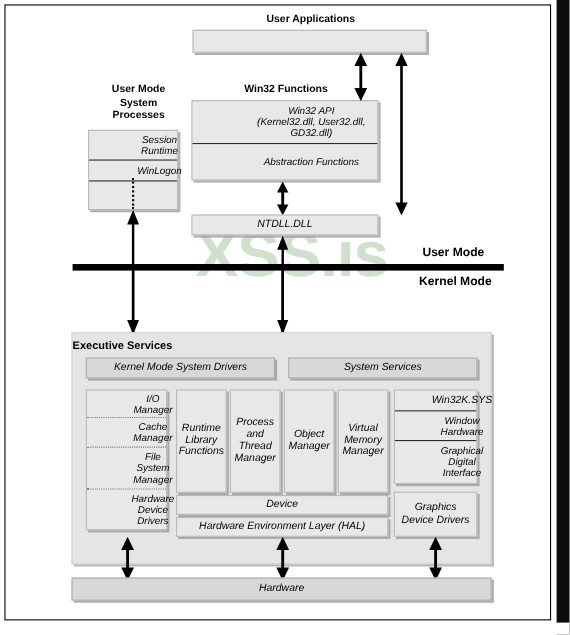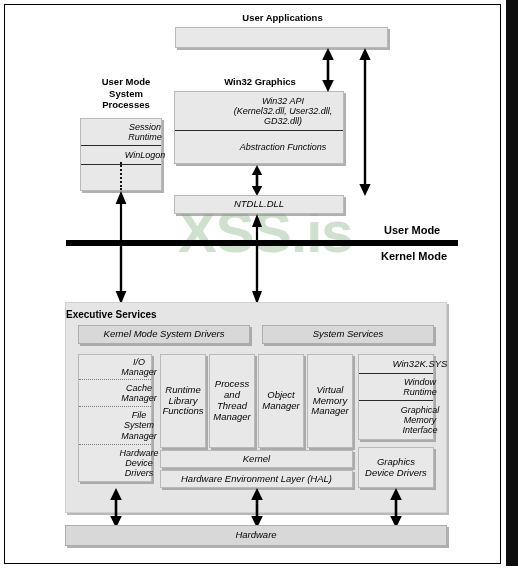--- a/index.html
+++ b/index.html
@@ -187,21 +187,21 @@
 
     <div class="dotline" style="left:120px; top:162px; height:28px;"></div>
 
     <div class="arrow" style="left:112px; top:190px;">
       <svg width="18" height="120" viewBox="0 0 18 120">
         <line x1="9" y1="118" x2="9" y2="12" stroke="#000" stroke-width="2.2"></line>
         <polygon points="9,1 3.6,14 14.4,14" fill="#000"></polygon>
       </svg>
     </div>
 
-    <div class="caption" style="left:180px; top:76px; width:160px;">Win32 Graphics</div>
+    <div class="caption" style="left:180px; top:76px; width:160px;">Win32 Functions</div>
 
     <div class="stack" style="left:174px; top:91px; width:170px; height:73px;">
       <div class="cell" style="flex:0 0 38px; white-space:pre-line;">Win32 API
 (Kernel32.dll, User32.dll, GD32.dll)</div>
       <div class="cell sep-solid" style="flex:1 1 auto;">Abstraction Functions</div>
     </div>
 
     <div class="arrow" style="left:319px; top:48px;">
       <svg width="18" height="44" viewBox="0 0 18 44">
         <line x1="9" y1="10" x2="9" y2="34" stroke="#000" stroke-width="2.6"></line>
@@ -276,29 +276,29 @@
     <div class="box" style="left: 209px; top: 354px; width: 46px; height: 94px; white-space: pre-line;">Process
 and
 Thread
 Manager</div>
     <div class="box" style="left: 258px; top: 354px; width: 46px; height: 94px; white-space: pre-line;">Object
 Manager</div>
     <div class="box" style="left: 307px; top: 354px; width: 46px; height: 94px; white-space: pre-line;">Virtual
 Memory
 Manager</div>
 
-    <div class="box" style="left:160px; top:450px; width:193px; height:18px;">Kernel</div>
+    <div class="box" style="left:160px; top:450px; width:193px; height:18px;">Device</div>
     <div class="box" style="left:160px; top:470px; width:193px; height:18px;">Hardware Environment Layer (HAL)</div>
 
     <div class="stack" style="left:358px; top:354px; width:76px; height:86px;">
       <div class="cell" style="flex:0 0 18px; font-size:9.5px;">Win32K.SYS</div>
       <div class="cell sep-solid" style="flex: 0 0 26px; white-space: pre-line;">Window
-Runtime</div>
+Hardware</div>
       <div class="cell sep-solid" style="flex: 1 1 auto; white-space: pre-line;">Graphical
-Memory
+Digital
 Interface</div>
     </div>
 
     <div class="box" style="left: 358px; top: 447px; width: 76px; height: 41px; white-space: pre-line;">Graphics
 Device Drivers</div>
 
     <div class="arrow" style="left:107px; top:488px;">
       <svg width="18" height="40" viewBox="0 0 18 40">
         <line x1="9" y1="10" x2="9" y2="30" stroke="#000" stroke-width="2.6"></line>
         <polygon points="9,0 3.2,12 14.8,12" fill="#000"></polygon>

